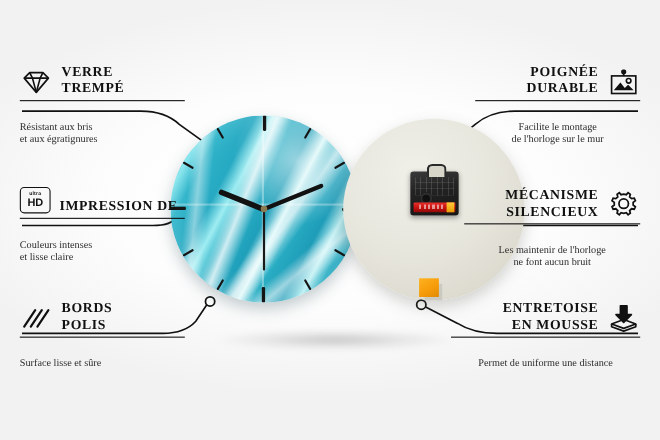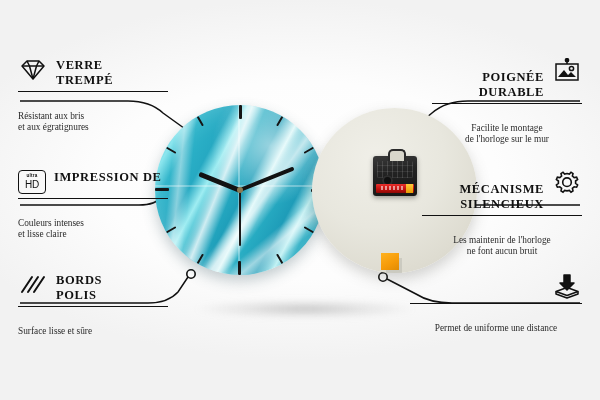--- a/index.html
+++ b/index.html
@@ -117,46 +117,46 @@
   }
   .foam{
     position:absolute;left:50%;top:145px;width:18px;height:17px;margin-left:-14px;
     background:linear-gradient(150deg,#ffb21f 0%,#f59a08 60%,#e08b04 100%);
     box-shadow:4px 4px 0 -1px rgba(180,180,170,.45);
   }
 
   
   .feat{position:absolute;}
   .feat .head{
-    display:flex;align-items:flex-start;gap:8px;
+    display:flex;align-items:flex-end;gap:8px;
   }
   .feat.right .head{flex-direction:row-reverse;}
   .feat .titles{
     font-family:"Liberation Serif", serif;
     font-weight:bold;font-size:12.5px;line-height:14.5px;
     letter-spacing:.6px;color:#111;text-transform:uppercase;
   }
-  .feat.right .titles{text-align:right;margin-top:12px;}
+  .feat.right .titles{text-align:right;}
   .feat .rule{
     height:0;border-top:1.6px solid #111;margin-top:4px;
   }
   .feat .desc{
     margin-top:19px;font-family:"Liberation Serif", serif;
     font-size:9.3px;line-height:11.4px;color:#2b2b2b;
   }
   .feat.right .desc{text-align:center;}
   .ic{flex:0 0 auto;display:block;}
 
   .hd-badge{
     width:26px;height:22px;border:1.8px solid #111;border-radius:4px;
     display:flex;flex-direction:column;align-items:center;justify-content:center;
     font-family:"Liberation Sans", sans-serif;color:#111;line-height:1;
   }
   .hd-badge .u{font-size:4.6px;letter-spacing:.2px;margin-bottom:1px;font-weight:bold;}
-  .hd-badge .h{font-size:10px;font-weight:normal;letter-spacing:-.3px;}
+  .hd-badge .h{font-size:10px;font-weight:bold;letter-spacing:-.3px;}
 </style>
 </head>
 <body>
 
 <div id="stage">
 
   <div class="floor-shadow"></div>
 
   <svg id="wires" viewBox="0 0 600 400">
     <g fill="none" stroke="#111111" stroke-width="1.5">
@@ -346,20 +346,24 @@
 
   <div class="feat right" style="left:410px;top:273px;width:172px;">
     <div class="head">
       <svg class="ic" width="30" height="26" viewBox="0 0 30 26">
         <g fill="none" stroke="#111" stroke-width="1.5" stroke-linejoin="round">
           <path d="M12,2 L18,2 L18,10 L22,10 L15,17 L8,10 L12,10 Z" fill="#111"></path>
           <path d="M15,14.5 L26,18.5 L15,22.5 L4,18.5 Z"></path>
           <path d="M4,18.5 L4,21 L15,25 L26,21 L26,18.5"></path>
         </g>
       </svg>
+      <div class="titles">
+        <div>ENTRETOISE</div>
+        <div>EN MOUSSE</div>
+      </div>
     </div>
     <div class="rule"></div>
     <div class="desc">
       <div>Permet de uniforme une distance</div>
     </div>
   </div>
 
 </div>
 
 </body></html>

